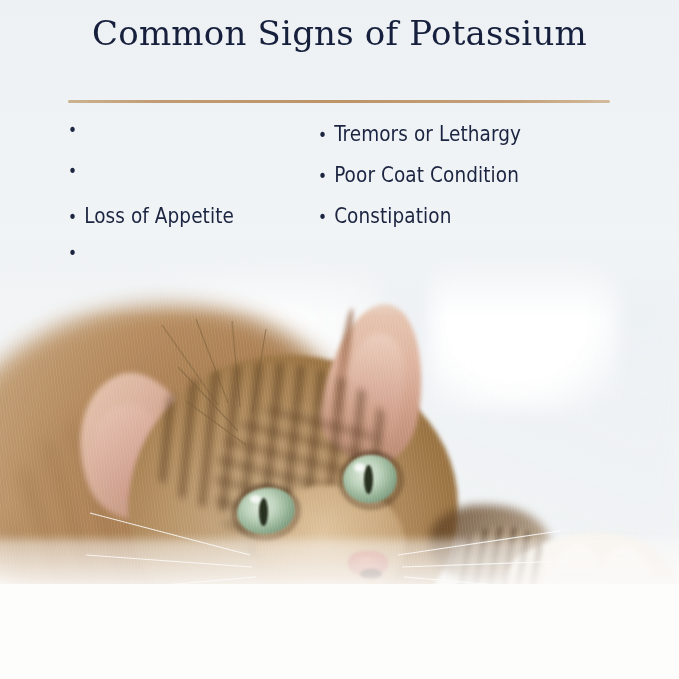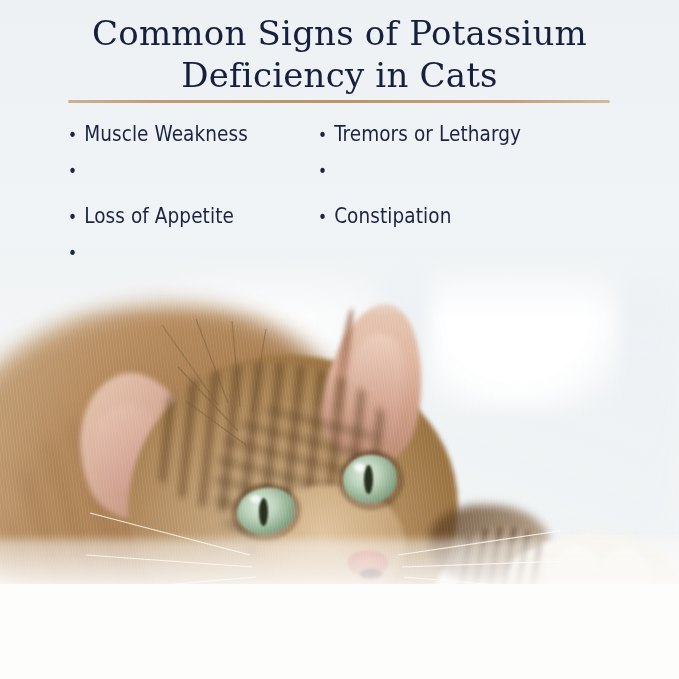--- a/index.html
+++ b/index.html
@@ -490,51 +490,50 @@
     <div class="surface"></div>
     <div class="surface2"></div>
     <div class="photo-blend-top"></div>
   </div>
 
   <div class="header">
     <div class="header-inner">
 
       <div class="title">
         <span class="title-line">Common Signs of Potassium</span>
-        <span class="title-line">Deficiency in Cats</span>
       </div>
 
       <div class="divider"></div>
 
       <div class="lists">
 
         <div class="col col-left">
           <div class="sym-item">
             <span class="bullet">•</span>
-            <span class="sym-text">Muscle Weakness</span>
           </div>
           <div class="sym-item">
             <span class="bullet">•</span>
           </div>
           <div class="sym-item">
             <span class="bullet">•</span>
             <span class="sym-text">Loss of Appetite</span>
           </div>
           <div class="sym-item">
             <span class="bullet">•</span>
           </div>
         </div>
 
         <div class="col col-right">
           <div class="sym-item">
             <span class="bullet">•</span>
             <span class="sym-text">Tremors or Lethargy</span>
           </div>
           <div class="sym-item">
             <span class="bullet">•</span>
+            <span class="sym-text">Poor Coat Condition</span>
           </div>
           <div class="sym-item">
             <span class="bullet">•</span>
             <span class="sym-text"> Constipation</span>
           </div>
         </div>
 
       </div>
     </div>
   </div>

